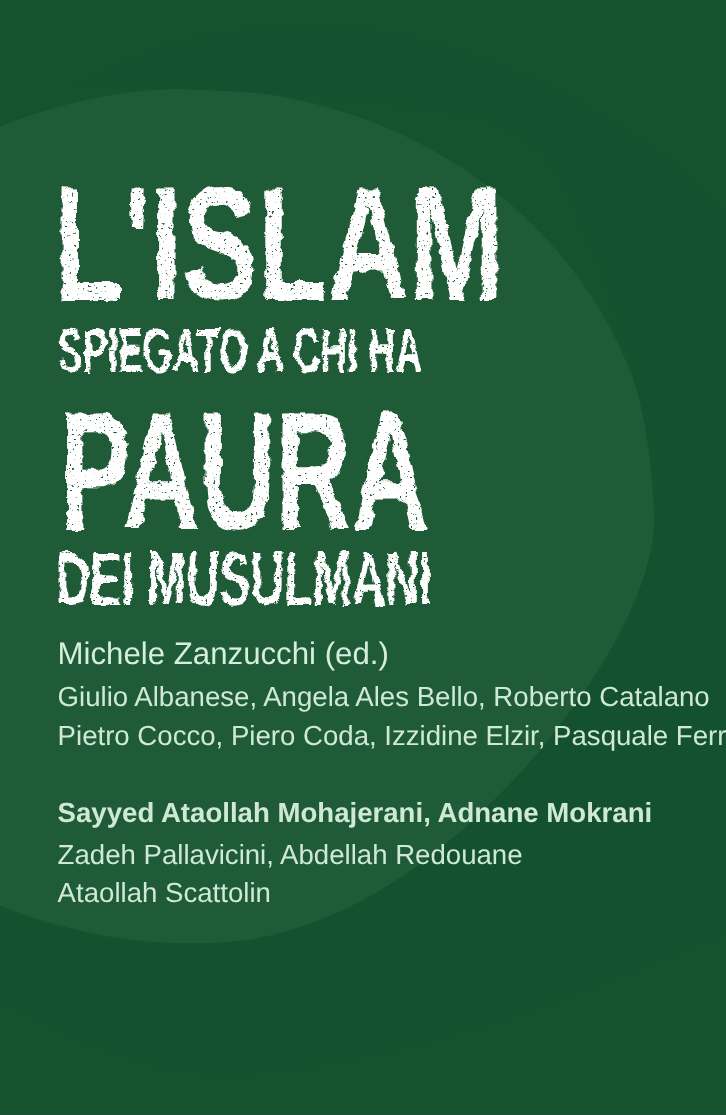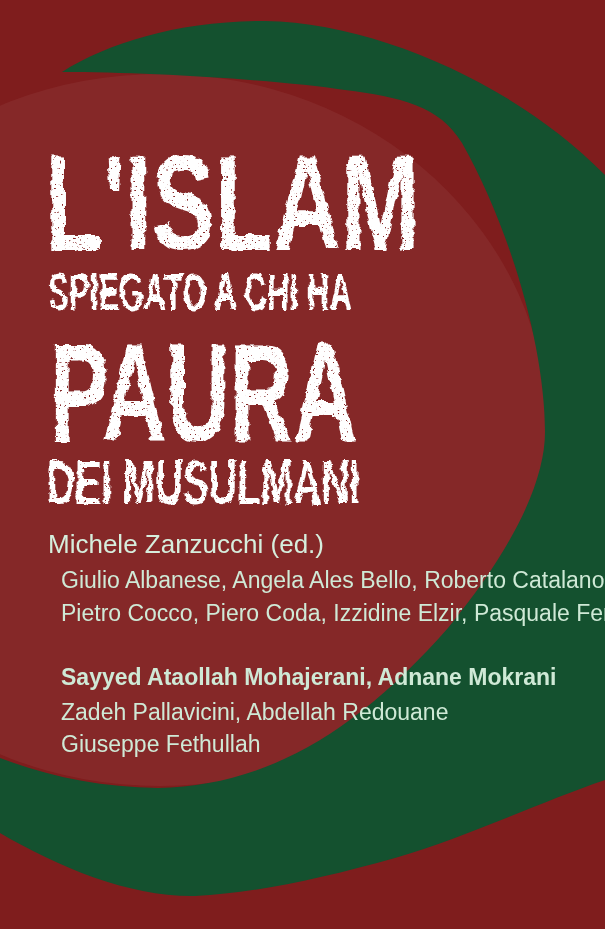--- a/index.html
+++ b/index.html
@@ -1,35 +1,34 @@
 <!DOCTYPE html>
 <html><head>
 <meta charset="utf-8">
 <style>
   html,body{margin:0;padding:0;background:#444;}
   .cover{
     position:relative;
     width:605px;height:929px;
     margin:0 auto;
-    background:#7f1d1d;
+    background:#14532d;
     overflow:hidden;
     font-family:"Liberation Sans",sans-serif;
   }
   .cover svg{position:absolute;left:0;top:0;display:block;}
   .txt{position:absolute;white-space:nowrap;}
   .editor{
     left:48px;top:529px;
     font-size:26px;font-weight:400;
     color:#d6eedd;
   }
   .author-line{
     left:48px;
     font-size:23px;font-weight:400;
     color:#cfe9d6;
-    margin-left:13px;
   }
   .a0{top:567px;} .a1{top:600px;} .a2{top:633px;}
   .a3{top:664px;font-weight:bold;} .a4{top:699px;} .a5{top:731px;}
   .publisher{
     right:112px;top:871px;
     font-family:"Liberation Serif",serif;
     font-size:24px;font-weight:700;
     letter-spacing:0.5px;
     color:#ffffff;
   }
@@ -75,16 +74,16 @@
       <text x="47" y="504" font-size="63" textLength="313" lengthAdjust="spacingAndGlyphs">DEI MUSULMANI</text>
     </g>
   </svg>
 
   <div class="txt editor">Michele Zanzucchi (ed.)</div>
 
   <div class="txt author-line a0">Giulio Albanese, Angela Ales Bello, Roberto Catalano</div>
   <div class="txt author-line a1">Pietro Cocco, Piero Coda, Izzidine Elzir, Pasquale Ferrara</div>
   <div class="txt author-line a3">Sayyed Ataollah Mohajerani, Adnane Mokrani</div>
   <div class="txt author-line a4">Zadeh Pallavicini, Abdellah Redouane</div>
-  <div class="txt author-line a5">Giuseppe Fethullah</div>
+  <div class="txt author-line a5">Ataollah Scattolin</div>
 
 
 </div>
 
 </body></html>

